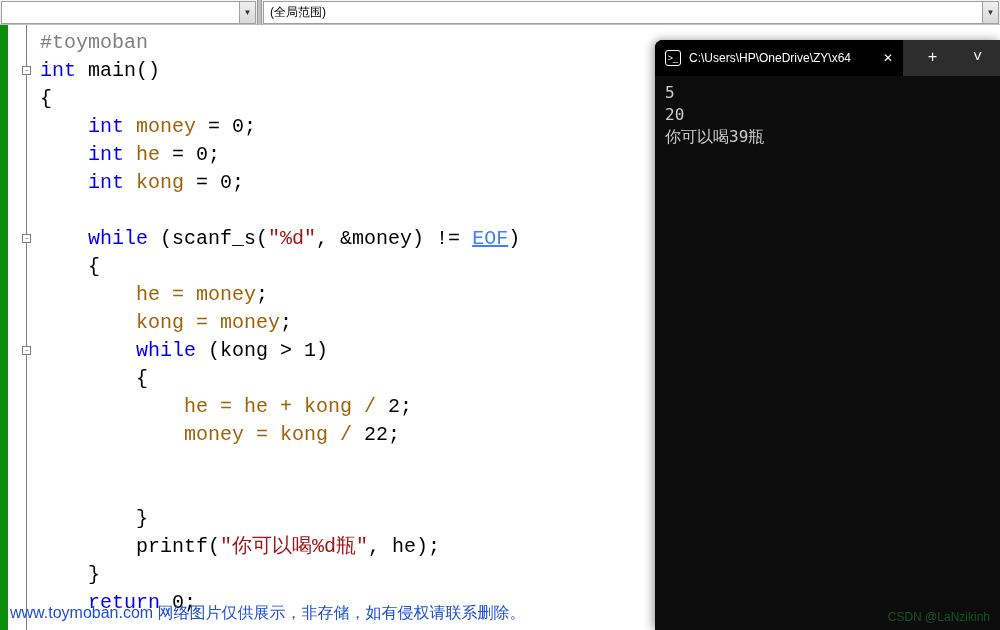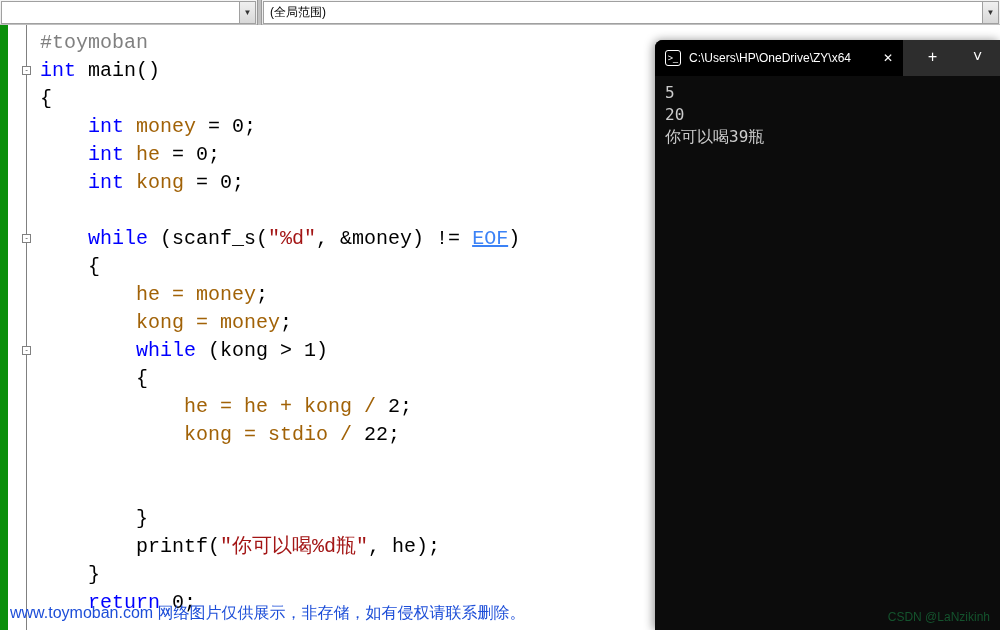--- a/index.html
+++ b/index.html
@@ -70,21 +70,21 @@
       <div class="line"><span>    </span><span class="kw">int </span><span class="id">he </span><span class="op">= </span><span class="num">0</span><span class="op">;</span></div>
       <div class="line"><span>    </span><span class="kw">int </span><span class="id">kong </span><span class="op">= </span><span class="num">0</span><span class="op">;</span></div>
       <div class="line"><span></span></div>
       <div class="line"><span>    </span><span class="kw">while </span><span class="op">(</span><span class="fn">scanf_s</span><span class="op">(</span><span class="str">"%d"</span><span class="op">, &amp;money) != </span><span class="scanfk">EOF</span><span class="op">)</span></div>
       <div class="line"><span>    </span><span class="op">{</span></div>
       <div class="line"><span>        </span><span class="id">he = money</span><span class="op">;</span></div>
       <div class="line"><span>        </span><span class="id">kong = money</span><span class="op">;</span></div>
       <div class="line"><span>        </span><span class="kw">while </span><span class="op">(kong &gt; </span><span class="num">1</span><span class="op">)</span></div>
       <div class="line"><span>        </span><span class="op">{</span></div>
       <div class="line"><span>            </span><span class="id">he = he + kong / </span><span class="num">2</span><span class="op">;</span></div>
-      <div class="line"><span>            </span><span class="id">kong = stdio / </span><span class="num">2</span><span class="num">2</span><span class="op">;</span></div>
+      <div class="line"><span>            </span><span class="id">money = kong / </span><span class="num">2</span><span class="num">2</span><span class="op">;</span></div>
       <div class="line"><span></span></div>
       <div class="line"><span></span></div>
       <div class="line"><span>        </span><span class="op">}</span></div>
       <div class="line"><span>        </span><span class="fn">printf</span><span class="op">(</span><span class="str">"你可以喝%d瓶"</span><span class="op">, he);</span></div>
       <div class="line"><span>    </span><span class="op">}</span></div>
       <div class="line"><span>    </span><span class="kw">return </span><span class="num">0</span><span class="op">;</span></div>
     </div>
 </div>
 
 <div class="terminal">

